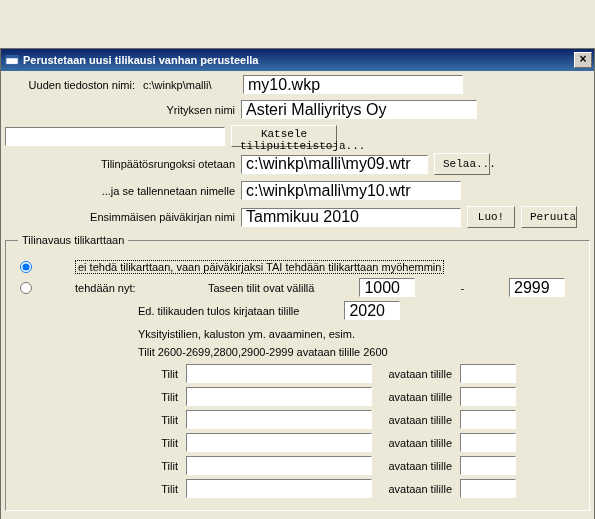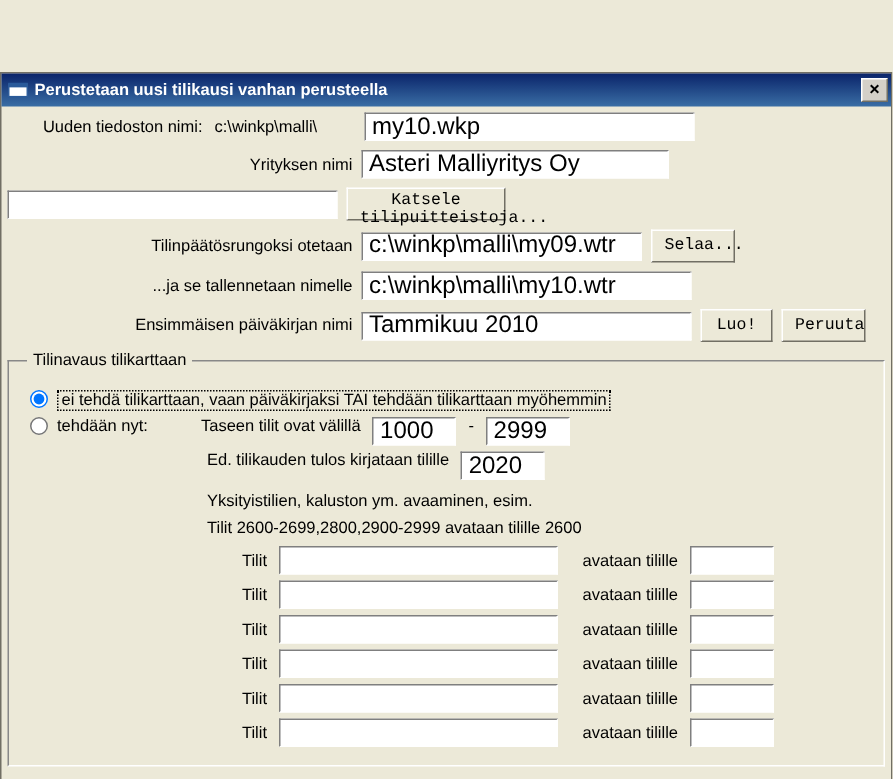--- a/index.html
+++ b/index.html
@@ -99,22 +99,23 @@
     border-left-color: #888;
     margin: 0; padding: 10px 12px 8px;
     position: relative;
   }
   fieldset.group legend {
     padding: 0 4px;
     background: #ece9d8;
   }
   .radio-row {
     display: flex;
-    align-items: flex-start;
+    align-items: center;
     margin: 4px 0;
+    gap: 37px;
   }
   .radio {
     width: 12px; height: 12px;
     margin: 0 6px 0 2px;
   }
   .selected-label {
     border: 1px dotted #000;
     padding: 0 2px;
   }
   .inline-lbl { padding-right: 8px; }
@@ -150,21 +151,21 @@
   <div class="client">
 
     <div class="row">
       <div class="lbl-right" style="width:130px">Uuden tiedoston nimi:</div>
       <div class="lbl-static" style="width:94px">c:\winkp\malli\</div>
       <input class="textbox" style="width: 220px;" value="my10.wkp">
     </div>
 
     <div class="row">
       <div class="lbl-right">Yrityksen nimi</div>
-      <input class="textbox" style="width: 205px;" value="Asteri Malliyritys Oy">
+      <input class="textbox" style="width: 236px;" value="Asteri Malliyritys Oy">
       <div class="gap"></div>
       <div class="spacer-btn"></div>
     </div>
 
     <div class="row">
       <input class="textbox" style="width: 220px;" value="">
       <div class="gap"></div>
       <button class="btn wide1">Katsele tilipuitteistoja...</button>
     </div>
 

